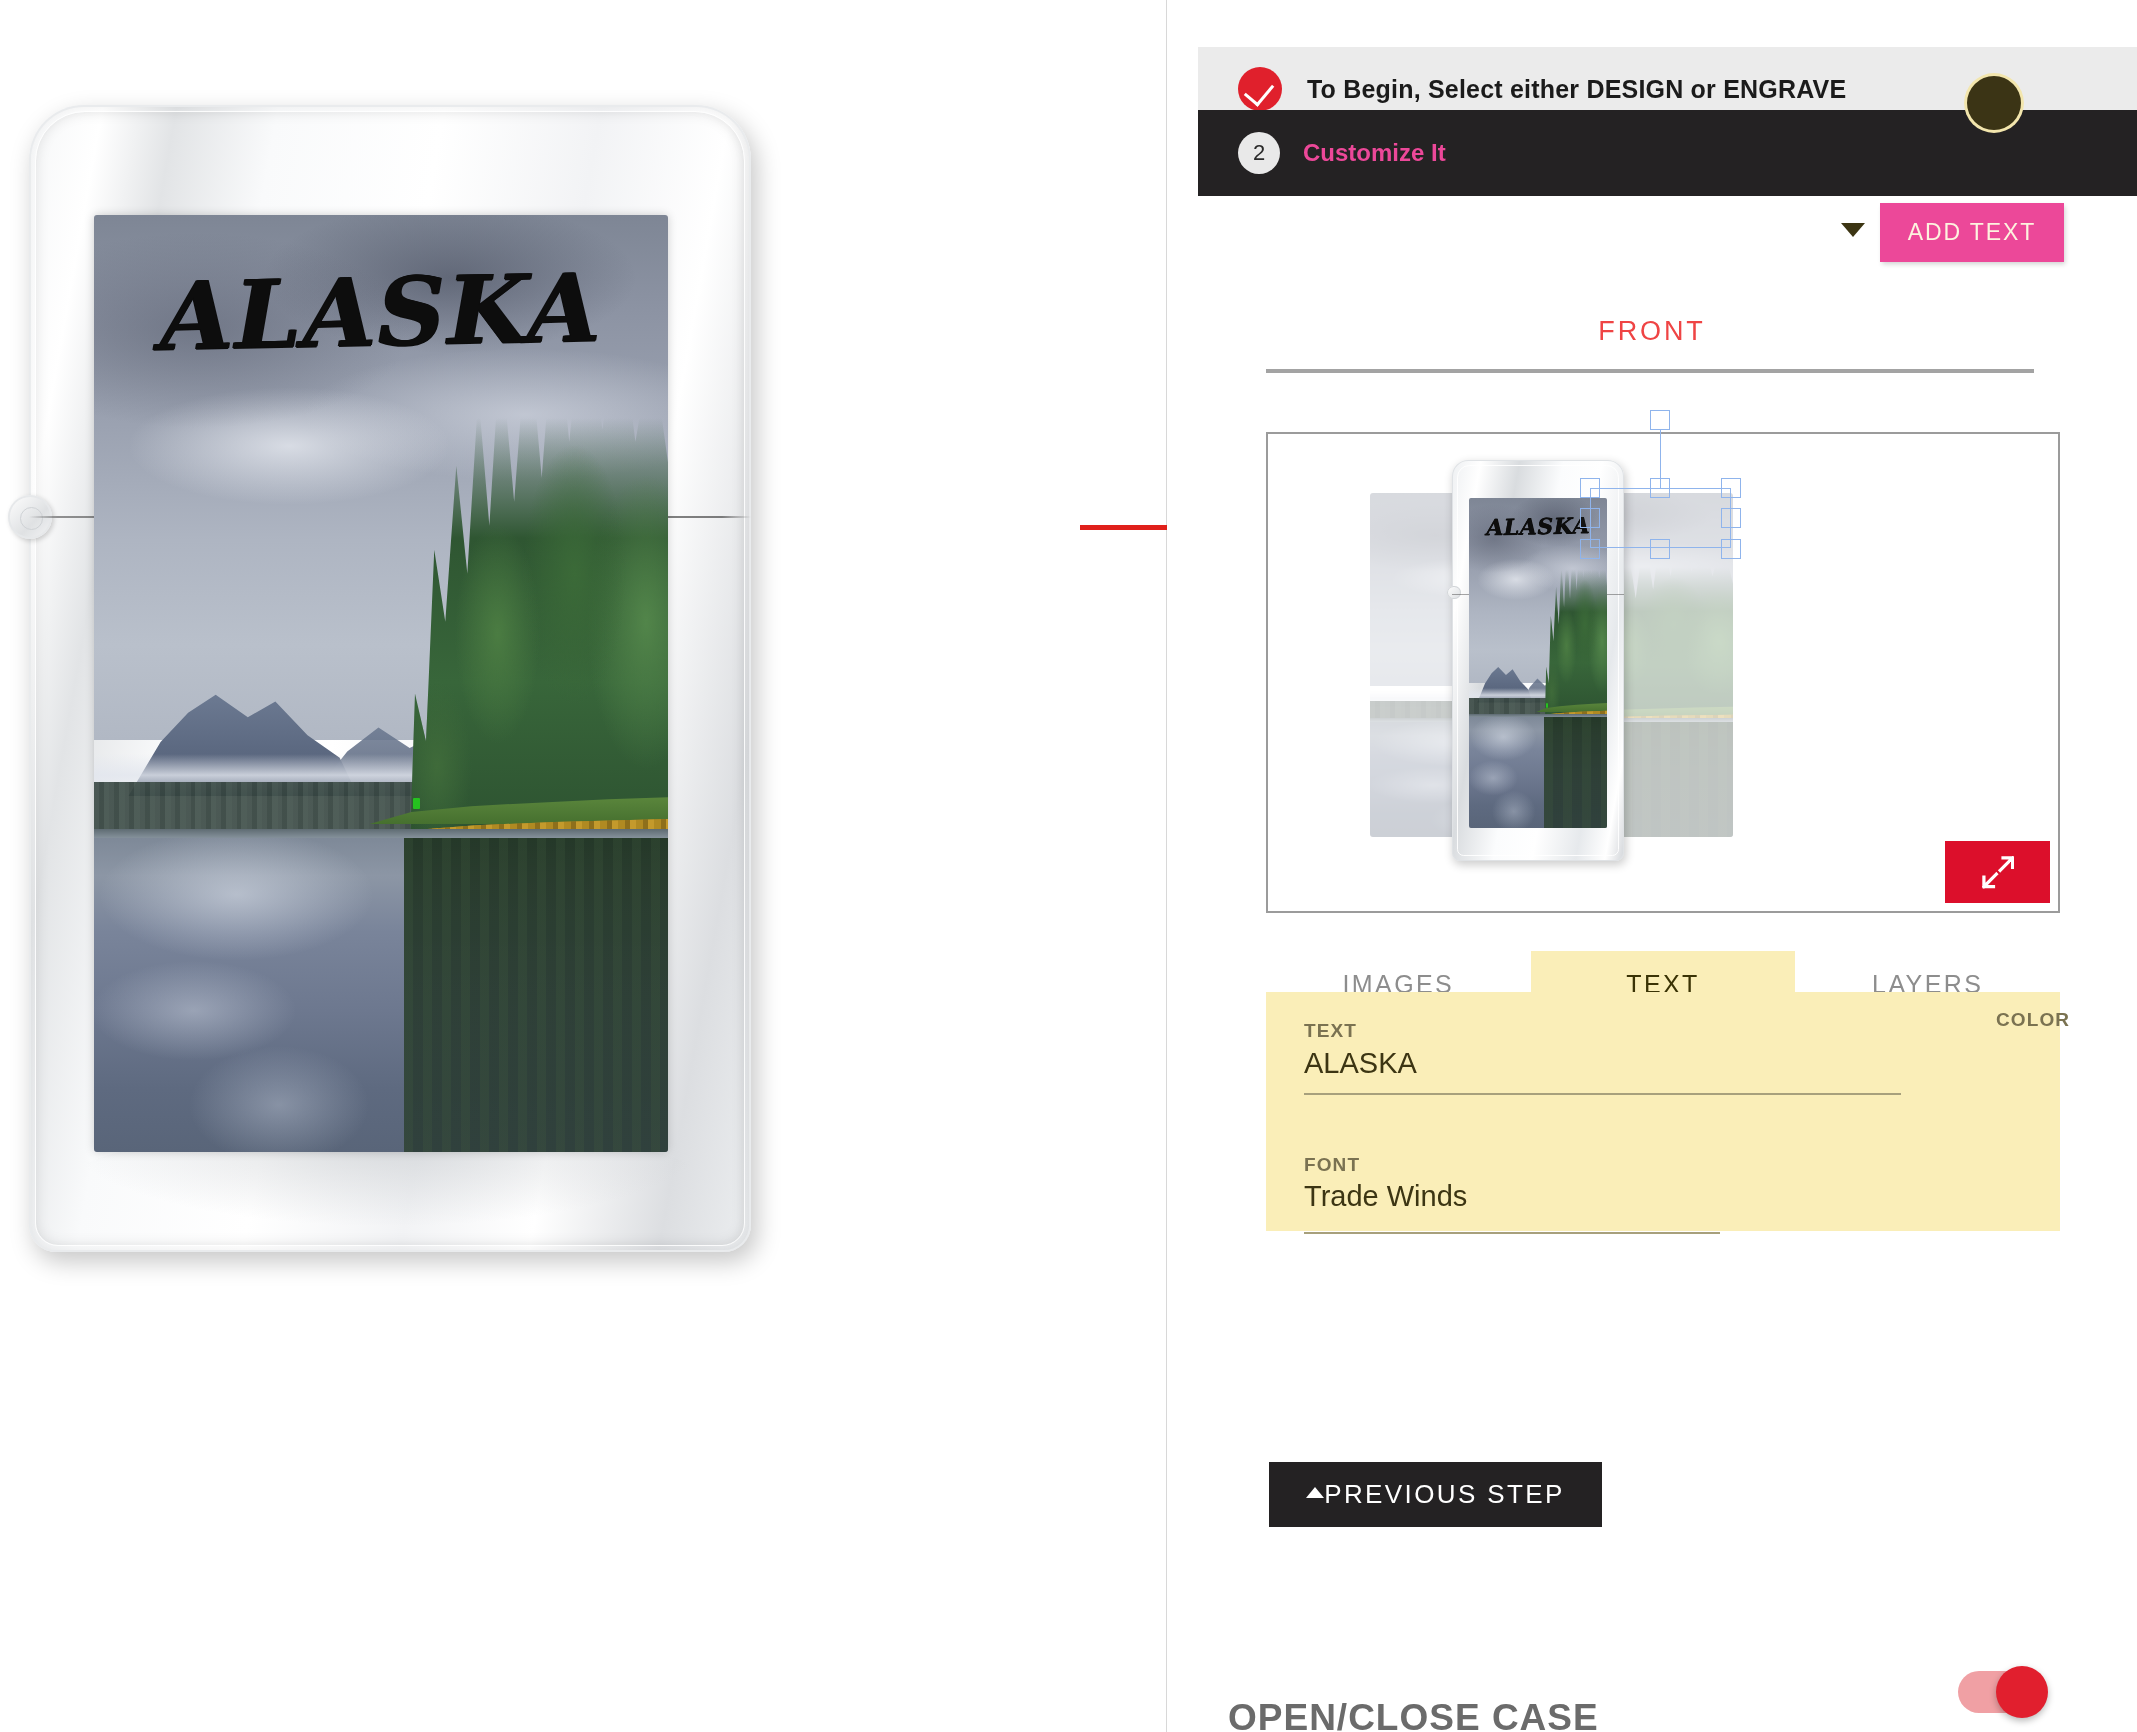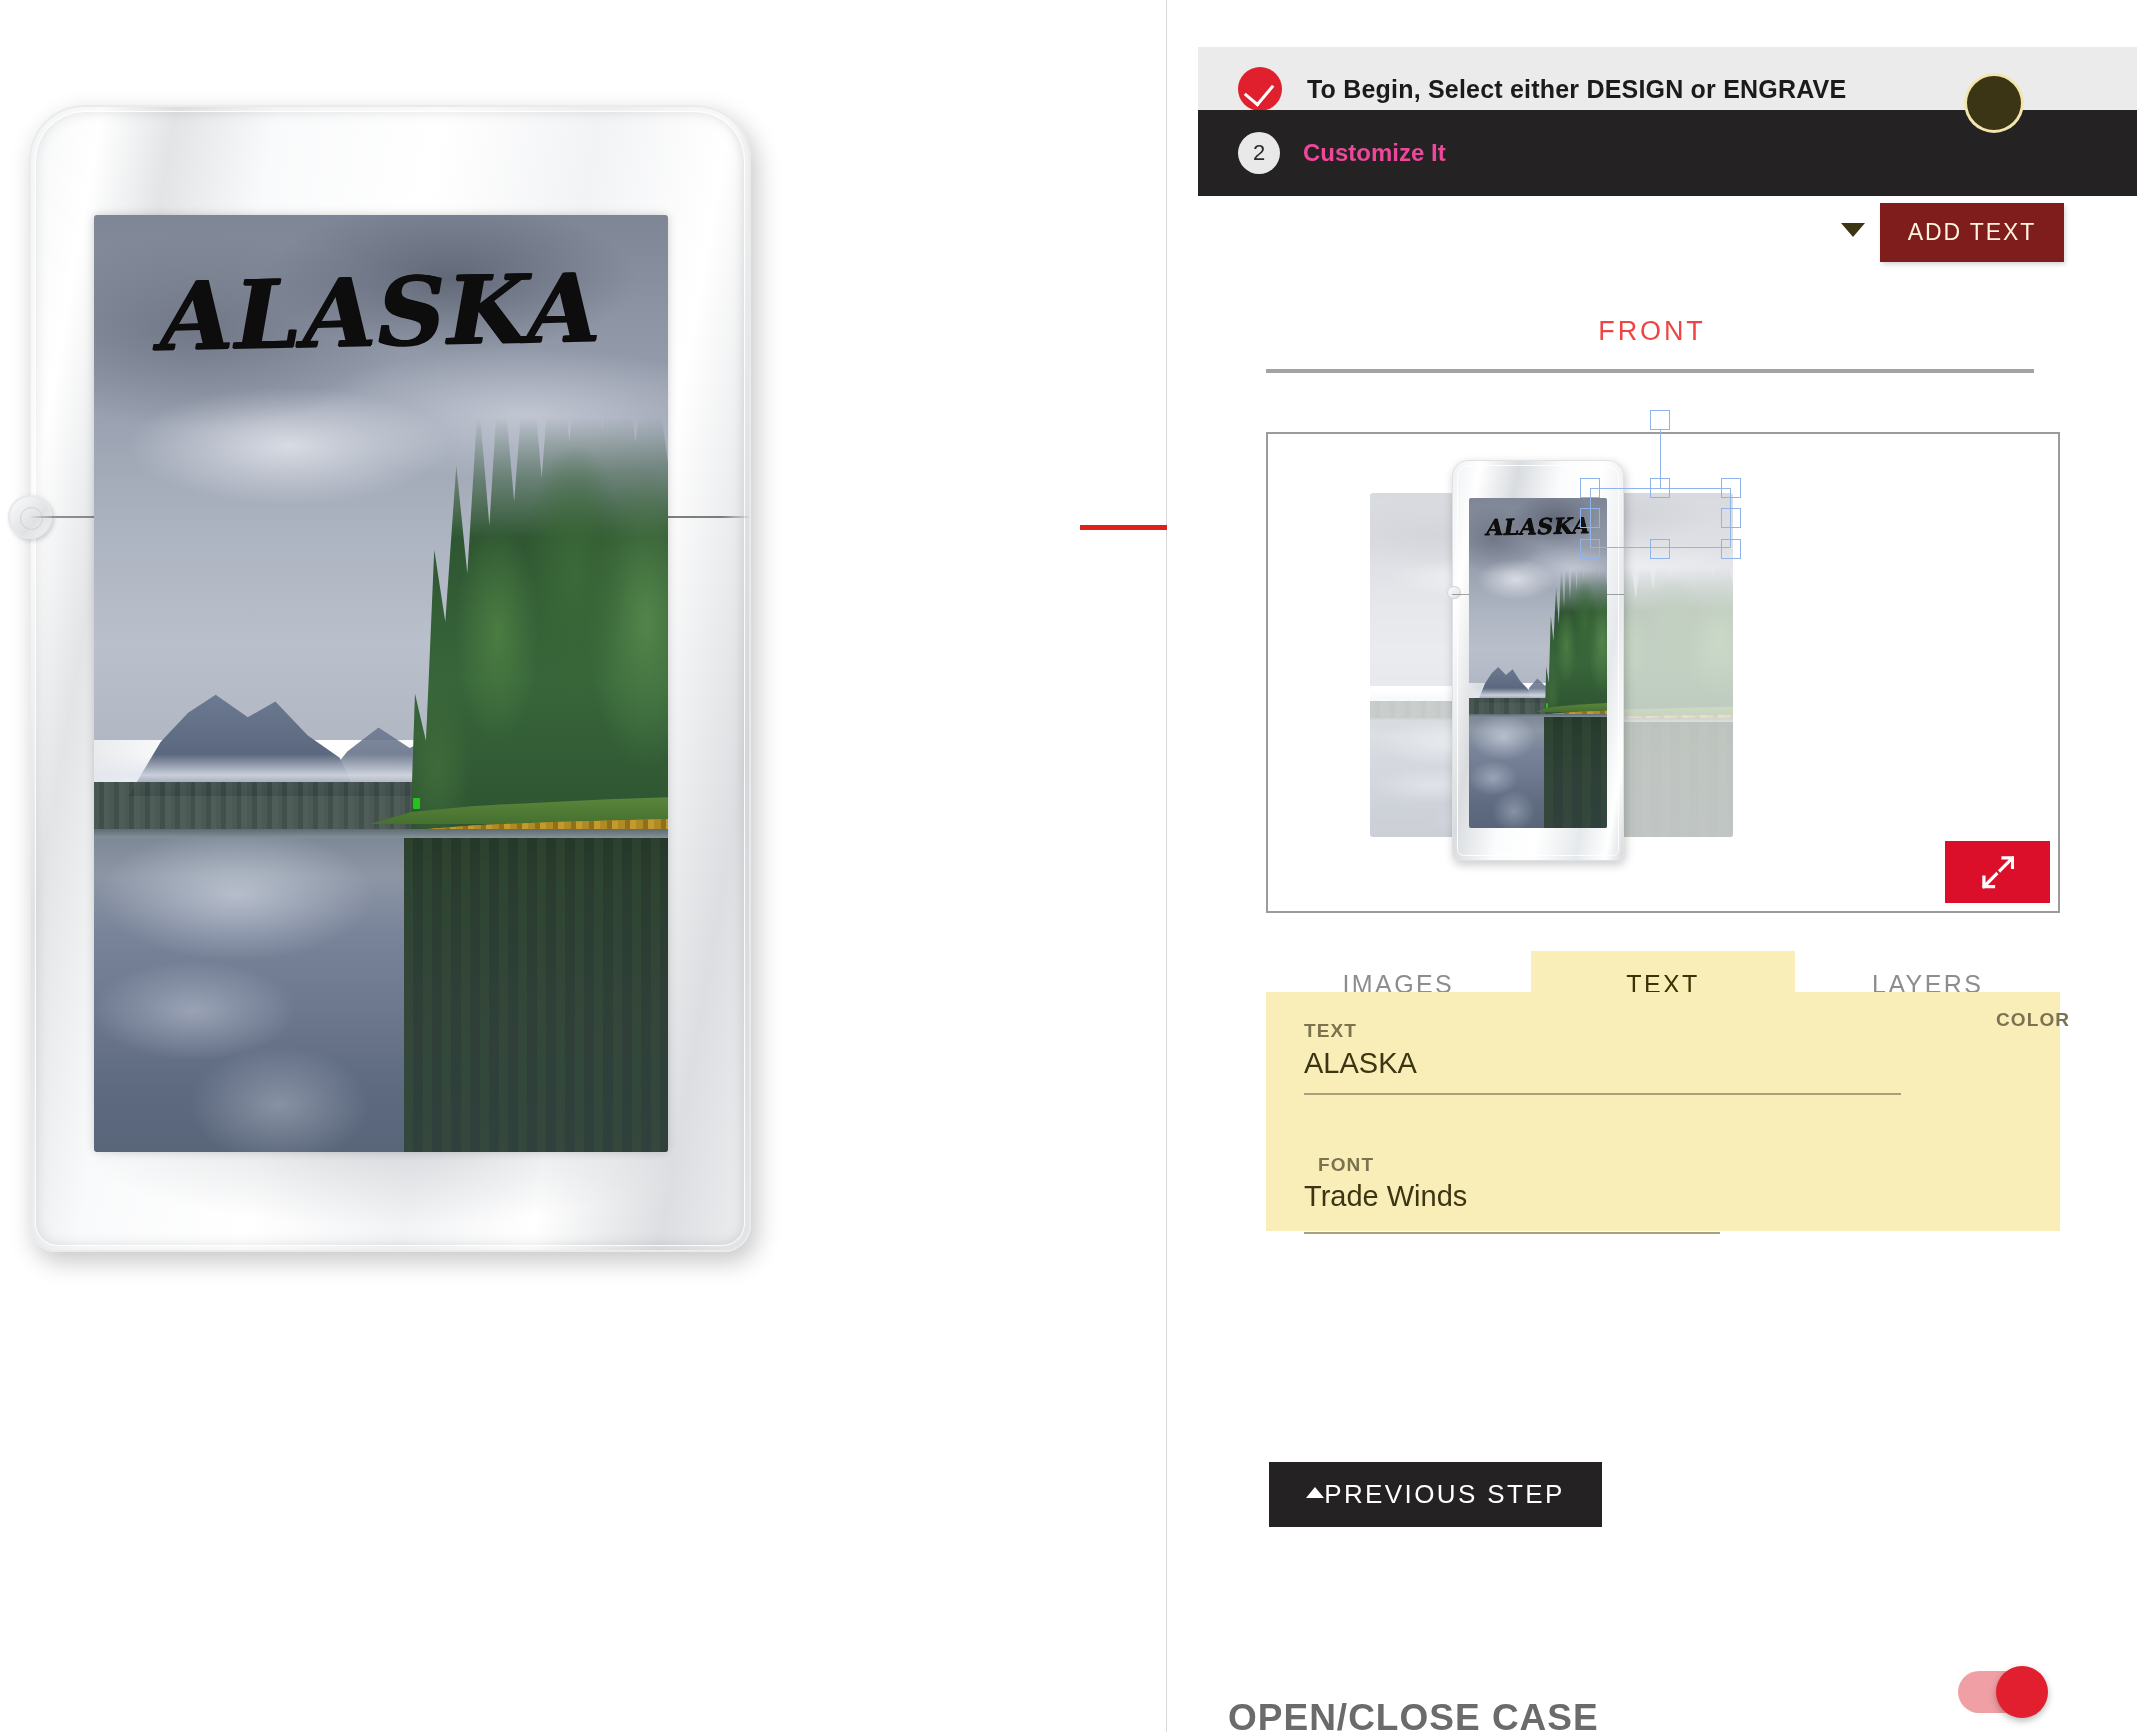--- a/index.html
+++ b/index.html
@@ -328,21 +328,21 @@
   }
 
   .select-caret{
     position:absolute; left:1841px; top:1215px; width:0;height:0;
     border-left:12.4px solid transparent; border-right:12.4px solid transparent;
     border-top:14.3px solid #3c3513;
   }
 
   .add-text-btn{
     position:absolute; left:1880px; top:1195px; width:184px; height:59px;
-    background:#7f1d1d; color:#fdf3df; font-size:23px; letter-spacing:1.9px;
+    background:#ec4899; color:#fdf3df; font-size:23px; letter-spacing:1.9px;
     display:flex; align-items:center; justify-content:center; cursor:pointer;
     box-shadow:1.9px 2.9px 4.8px rgba(0,0,0,.18);
   }
 
   .prev-step-btn{
     position:absolute; left:1269px; top:1462px; width:333px; height:65px;
     background:#242223; color:#ffffff; font-size:26px; letter-spacing:2.4px;
     display:flex; align-items:center; justify-content:center; 
     cursor:pointer;
   }
@@ -480,21 +480,21 @@
       <div class="tab">LAYERS</div>
     </div>
 
     <div class="text-panel">
       <div class="field-label" style="left:38px; top:28px;">TEXT</div>
       <div class="field-value" style="left:38px; top:55px;" placeholder="Enter text">ALASKA</div>
       <div class="field-underline" style="left:38px; top:101px; width:597px;"></div>
 
       <div class="field-label" style="left:730px; top:17px;">COLOR</div>
 
-      <div class="field-label" style="left:52px; top:162px;text-align:right;">FONT</div>
+      <div class="field-label" style="left:38px; top:162px;text-align:right;">FONT</div>
       <div class="field-value" style="left:38px; top:188px;">Trade Winds</div>
       <div class="field-underline" style="left:38px; top:240px; width:416px;"></div>
     </div>
 
     <div class="color-swatch" style="left:800px; top:76px; position:absolute;"></div>
 
     <div class="select-caret" style="left:674px; top:223px; position:absolute;"></div>
 
     <div class="add-text-btn" style="left:713px; top:203px; position:absolute;">ADD TEXT</div>
 

